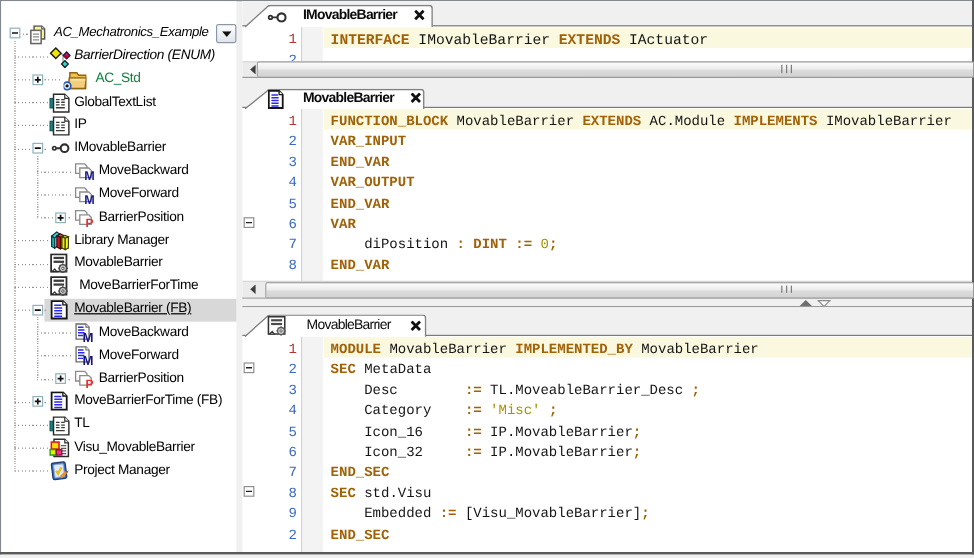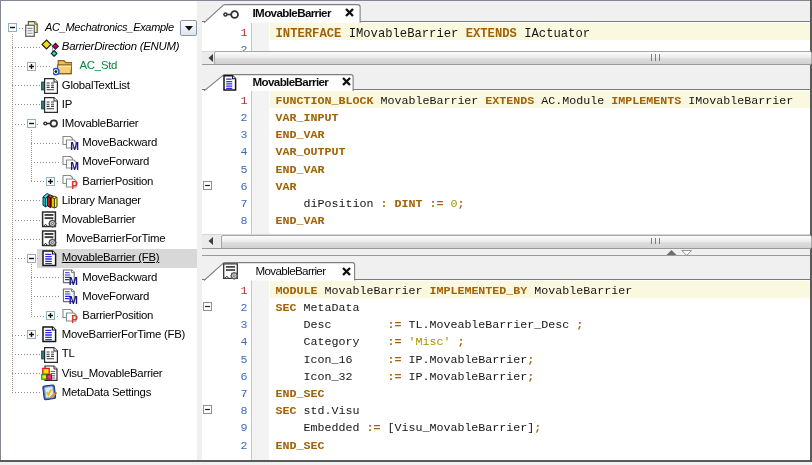--- a/index.html
+++ b/index.html
@@ -243,21 +243,21 @@
 <div class="hdot" style="left:12px;top:392.4px;width:27.5px"></div>
 <svg class="abs" style="left:40.5px;top:383.9px" width="19" height="19" viewBox="0 0 19 19">
     <g transform="rotate(-7 8 8)">
       <rect x="2.4" y="1.4" width="11.6" height="13.8" rx="1.6" fill="#3f6fc2" stroke="#1c3a70" stroke-width="1"></rect>
       <rect x="4.2" y="3" width="8" height="10.6" rx="0.8" fill="#dfeafa" stroke="#9ab2d8" stroke-width="0.8"></rect>
     </g>
     <path d="M5.8,8.3 L7.4,10.8 L10.2,5.4" stroke="#e8c010" stroke-width="1.9" fill="none"></path>
     <path d="M9.8,13.6 L14.2,9.4" stroke="#e89030" stroke-width="2.4"></path>
     <path d="M14.2,9.4 l1.9,-1.5 l-0.7,2.3 z" fill="#8a5a16"></path>
   </svg>
-<div class="trow" style="left:61.8px;top:382.8px;">MetaData Settings</div>
+<div class="trow" style="left:61.8px;top:382.8px;">Project Manager</div>
 <div class="abs" style="left:180px;top:20.2px;width:16.6px;height:15.6px;background:linear-gradient(#fefefe,#dfe5ec);border:1px solid #8a97a6;border-radius:2px;box-sizing:border-box"></div>
 <svg class="abs" style="left:184.5px;top:26.2px" width="9" height="6">
     <path d="M0,0 L8,0 L4,4.8 Z" fill="#111"></path>
   </svg>
 <div class="abs" style="left:202.0px;top:1.3px;width:608.3px;height:63px;background:#fff"></div>
 <div class="abs" style="left:202.0px;top:1.3px;width:608.3px;height:20.5px;background:#f0f0f0"></div>
 <div class="abs" style="left:250.5px;top:21.8px;width:1.2px;height:29.1px;background:#c8c8c8"></div>
 <div class="abs" style="left:251.7px;top:21.8px;width:17.8px;height:29.1px;background:#f3f3f3"></div>
 <div style="position:absolute;left:202.0px;top:20.8px;width:608.3px;height:1.2px;background:#7a7a7a"></div>
 <svg class="abs" style="left:204.2px;top:3.6px" width="159" height="19">

